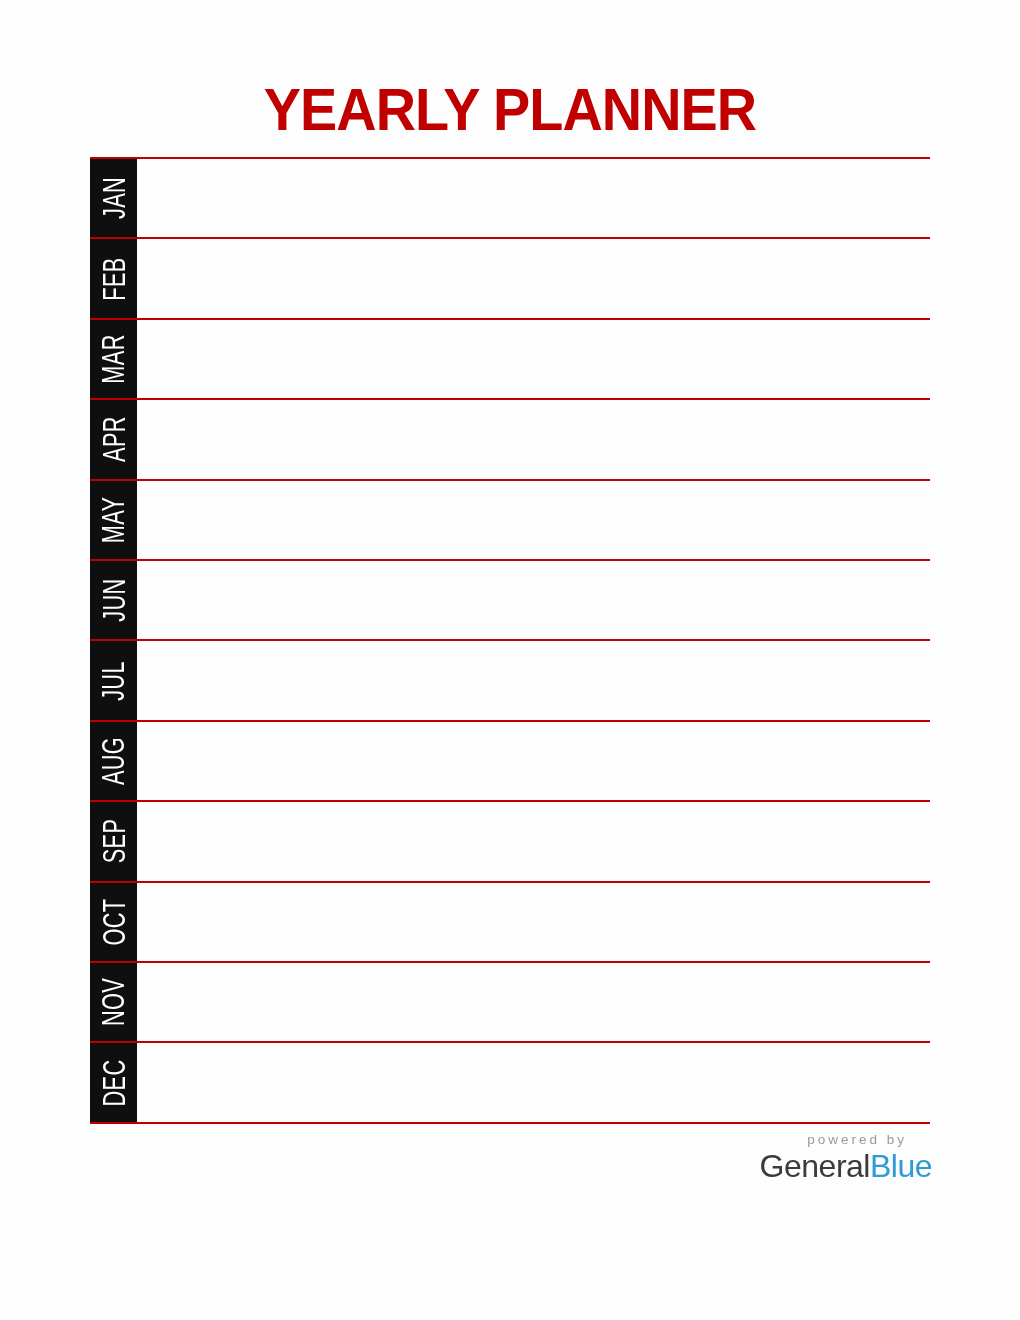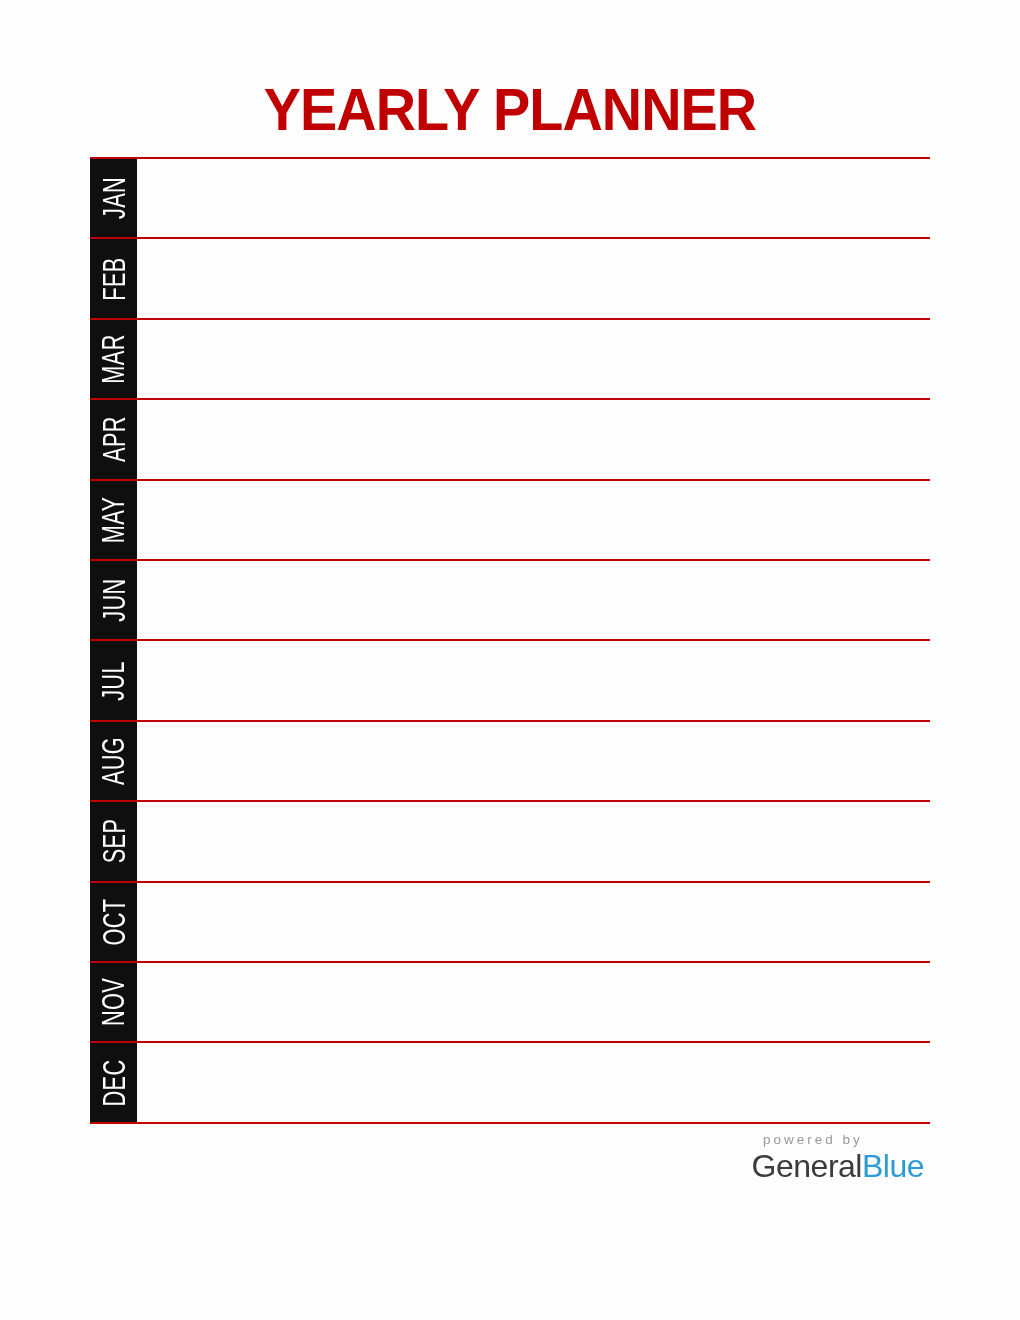--- a/index.html
+++ b/index.html
@@ -64,22 +64,22 @@
     letter-spacing: 0.5px;
     line-height: 1;
   }
   .month-content {
     flex: 1;
     background: transparent;
   }
   .footer {
     position: absolute;
     top: 1133px;
-    right: 96px;
-    text-align: center;
+    right: 88px;
+    text-align: right;
     line-height: 1;
   }
   .powered-by {
     display: block;
     color: var(--powered-gray);
     font-size: 13.5px;
     letter-spacing: 3px;
     transform: translateX(-25px);
     margin-bottom: 3px;
   }

